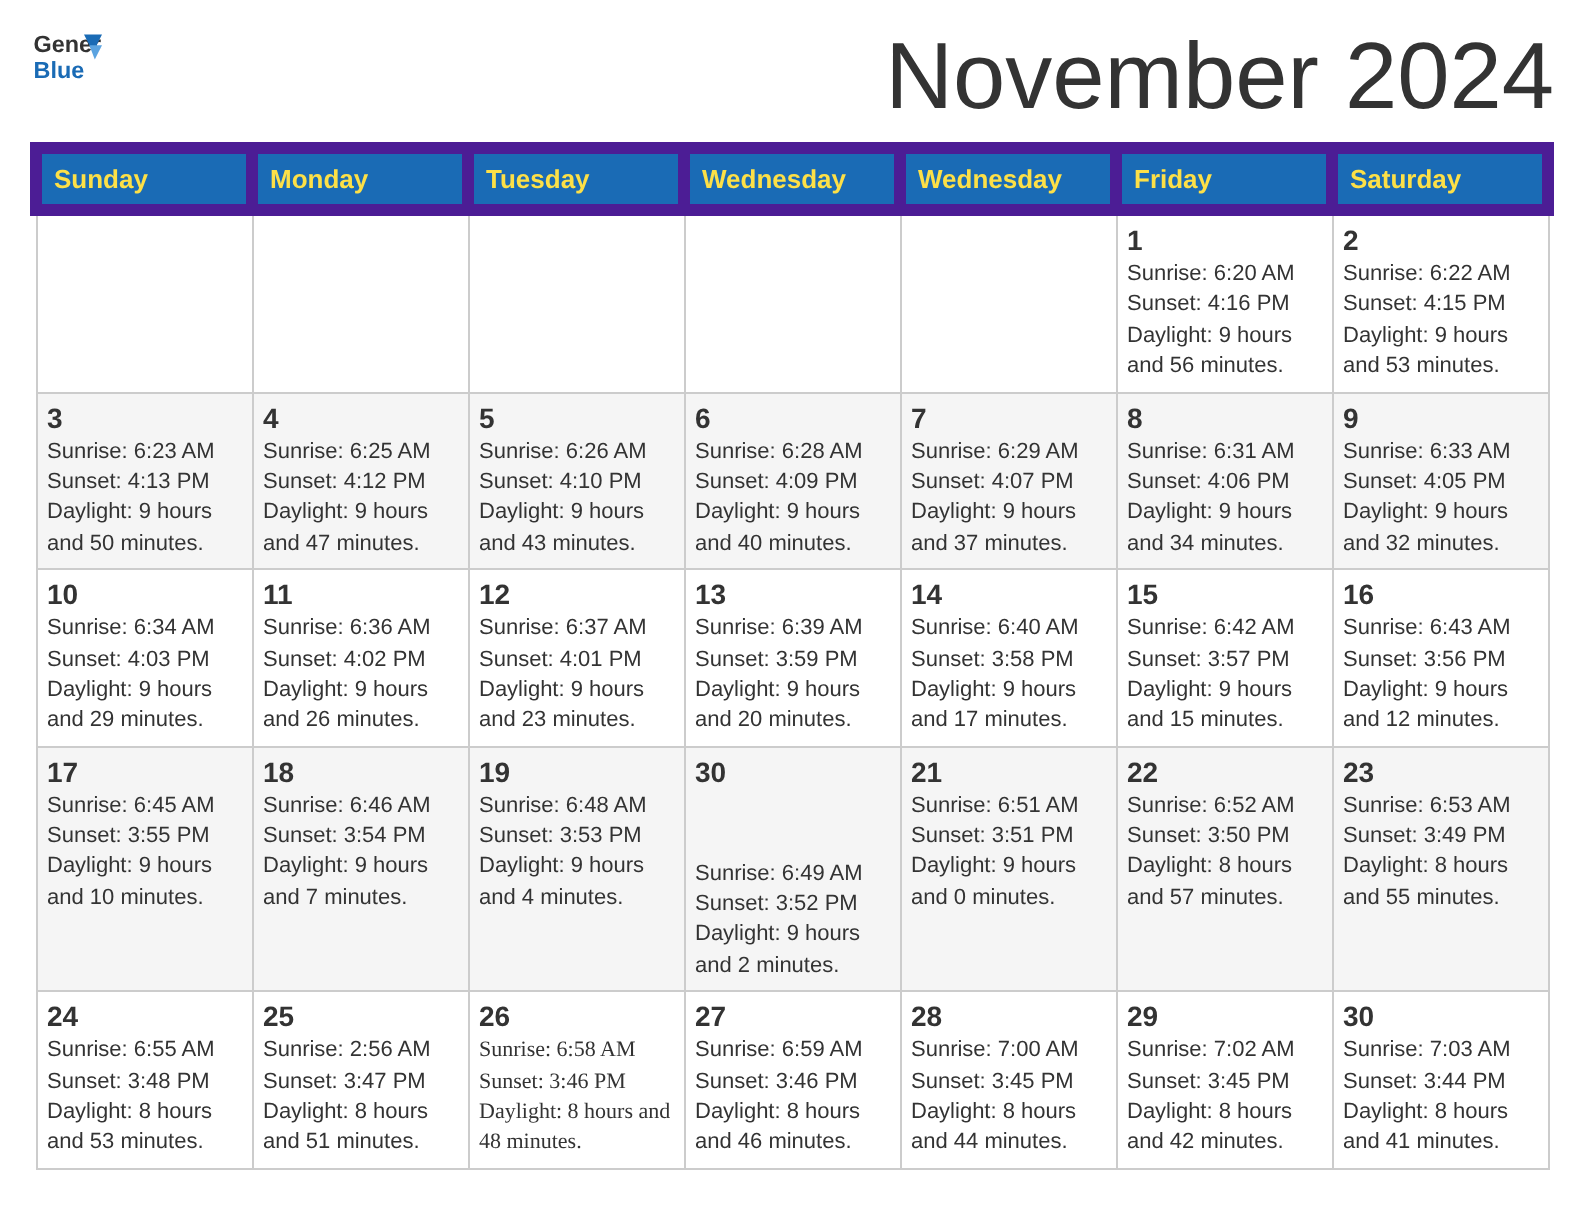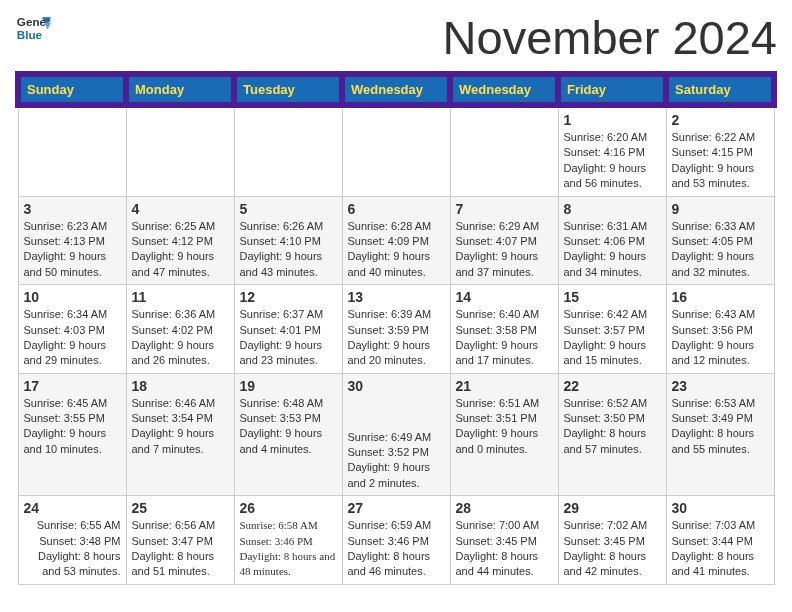--- a/index.html
+++ b/index.html
@@ -197,27 +197,27 @@
           <td>
             <span class="day-num">23</span>
             <div class="day-info" style="white-space: pre-line;">Sunrise: 6:53 AM
 Sunset: 3:49 PM
 Daylight: 8 hours and 55 minutes.</div>
           </td>
         </tr>
         <tr>
           <td>
             <span class="day-num">24</span>
-            <div class="day-info" style="white-space: pre-line; text-align: right;">Sunrise: 6:55 AM
+            <div class="day-info" style="white-space: pre-line;">Sunrise: 6:55 AM
 Sunset: 3:48 PM
 Daylight: 8 hours and 53 minutes.</div>
           </td>
           <td>
             <span class="day-num">25</span>
-            <div class="day-info" style="white-space: pre-line;">Sunrise: 6:56 AM
+            <div class="day-info" style="white-space: pre-line;">Sunrise: 2:56 AM
 Sunset: 3:47 PM
 Daylight: 8 hours and 51 minutes.</div>
           </td>
           <td>
             <span class="day-num">26</span>
             <div class="day-info" style="white-space: pre-line; font-family: Liberation Serif, serif;">Sunrise: 6:58 AM
 Sunset: 3:46 PM
 Daylight: 8 hours and 48 minutes.</div>
           </td>
           <td>

